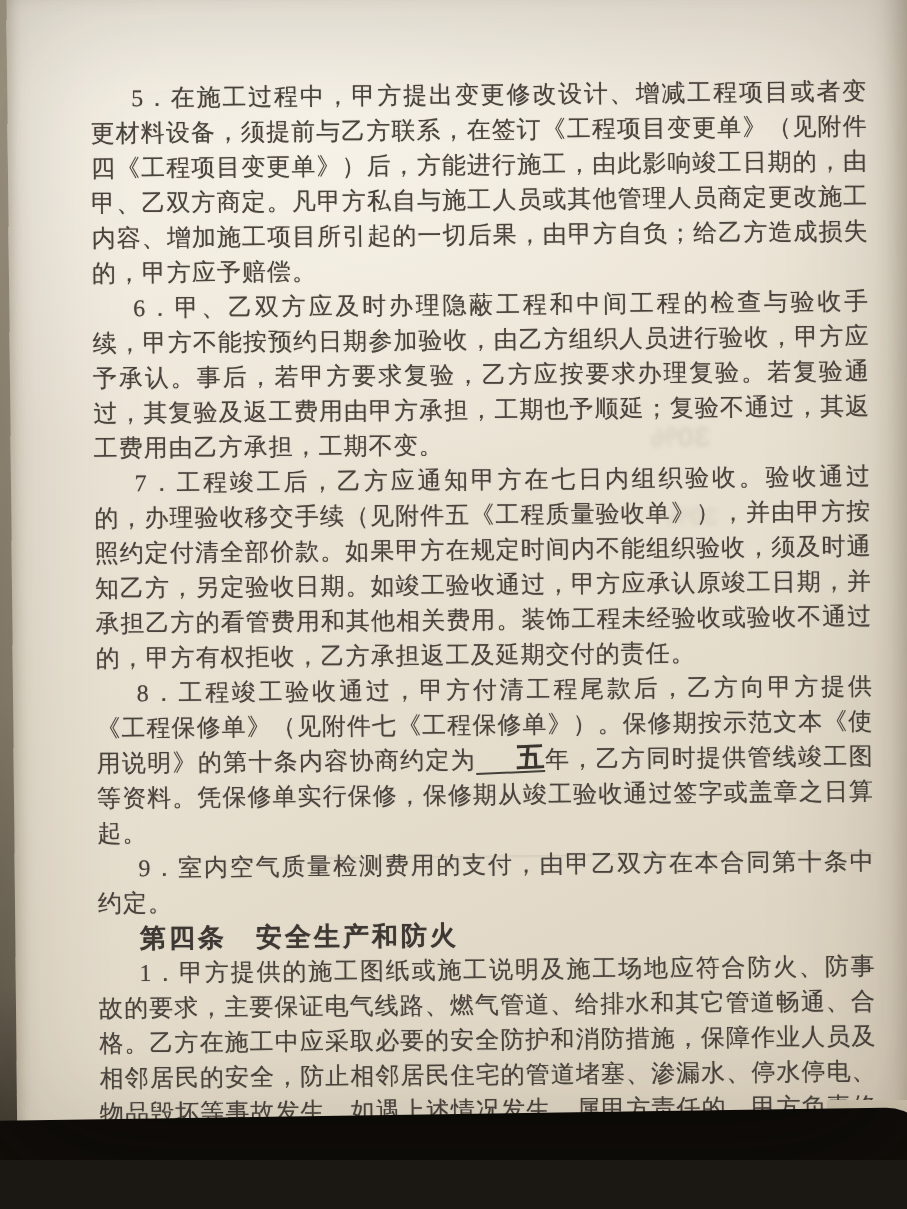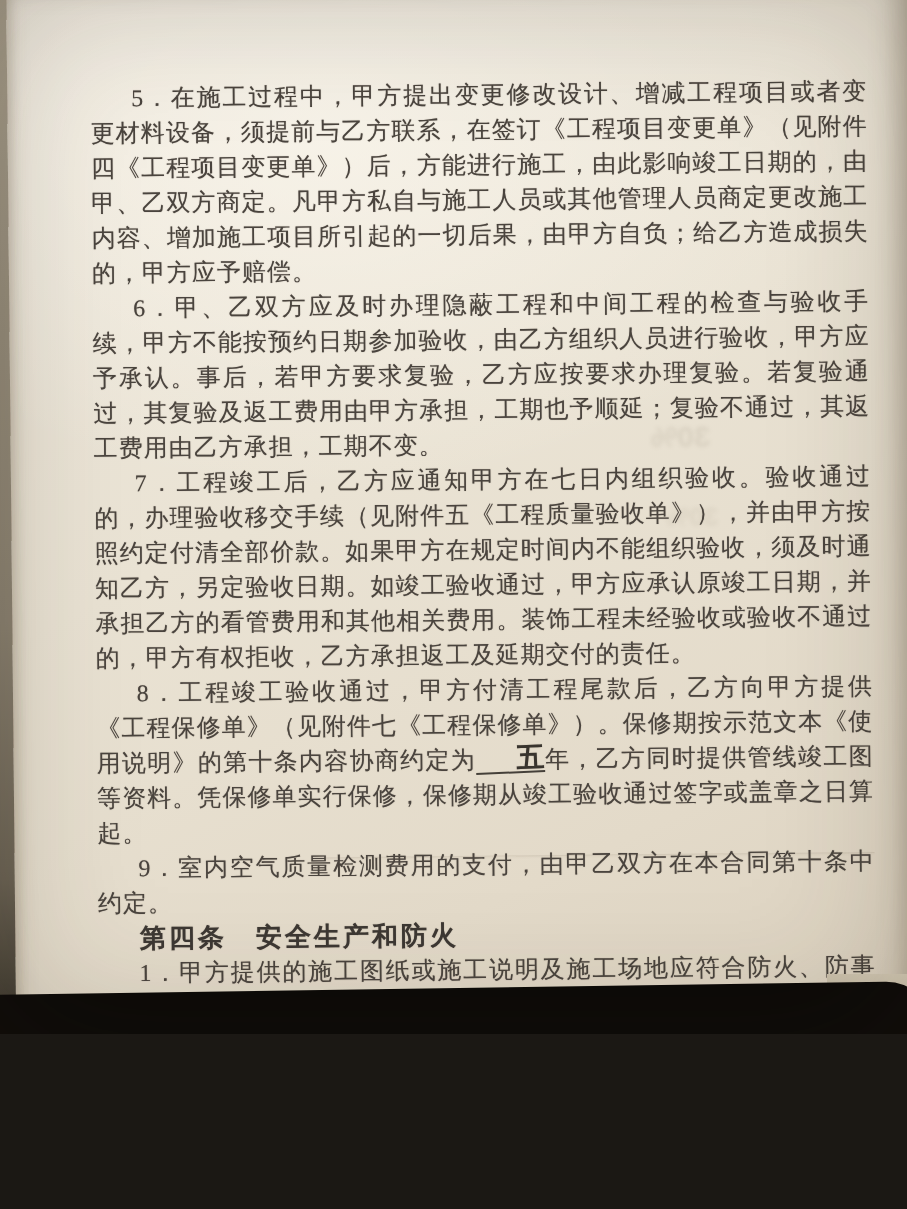--- a/index.html
+++ b/index.html
@@ -3,21 +3,21 @@
 <meta charset="utf-8">
 <style>
   html, body {
     margin: 0;
     padding: 0;
     background: #1b1814;
   }
   .photo {
     position: relative;
     width: 907px;
-    height: 1034px;
+    height: 1160px;
     overflow: hidden;
     background: linear-gradient(100deg, #8e8574 0%, #6f6759 3%, #4a443a 10%, #3a352d 55%, #262220 100%);
     font-family: "Liberation Serif", serif;
   }
   
   .left-strip {
     position: absolute;
     left: 0; top: 0;
     width: 18px; height: 100%;
     background: linear-gradient(180deg, #a79e8c 0%, #968d7b 30%, #8a8170 60%, #6b6354 85%, #3a352c 100%);

